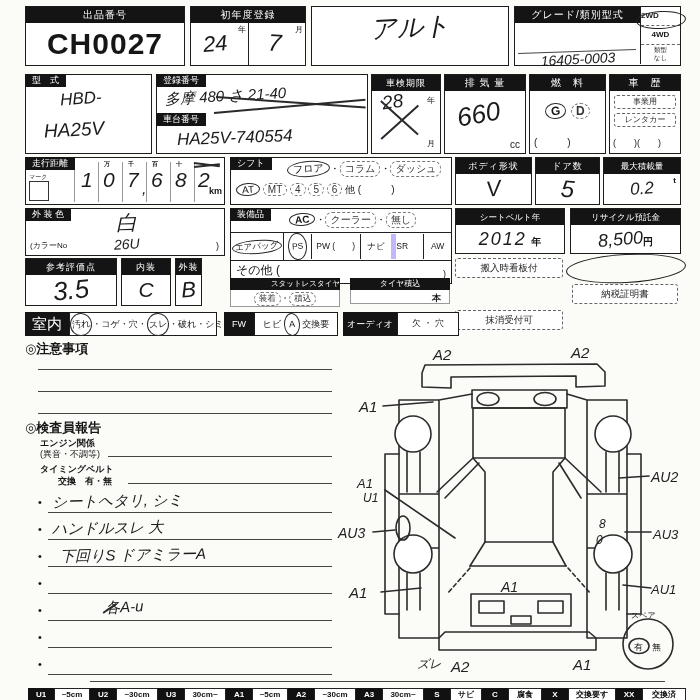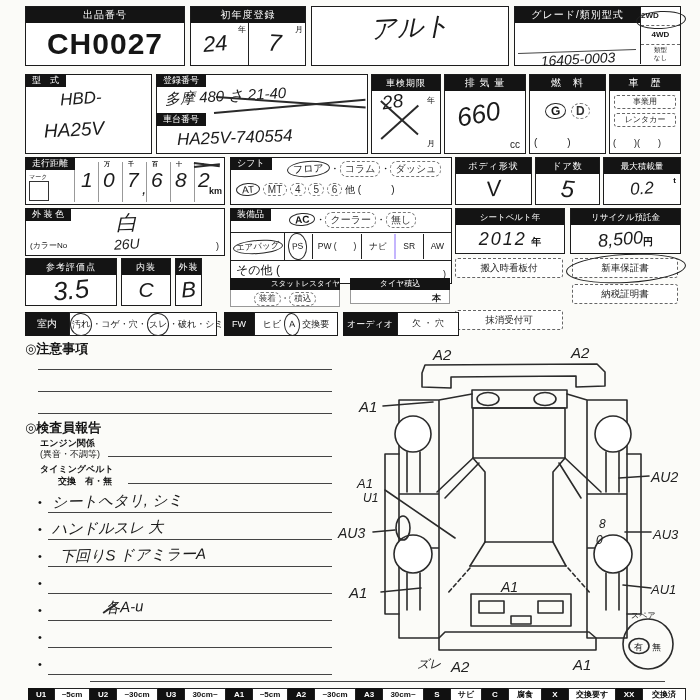--- a/index.html
+++ b/index.html
@@ -183,21 +183,21 @@
   <div class="b" style="left:230px;top:208px;width:222px;height:76px">
     <div class="tab" style="left:-1px;top:-1px">装備品</div>
     <div style="position:absolute;left:58px;top:3px;font-size:10px;white-space:nowrap">
       <span class="circ" style="font-weight:bold">AC</span><span>・</span><span class="dot">クーラー</span><span>・</span><span class="dot">無し</span>
     </div>
     <div style="position:absolute;left:0;top:23px;width:100%;height:27px;border-top:1.2px solid #222;border-bottom:1.2px solid #222;display:flex;align-items:center;font-size:8.5px">
       <div style="width:54px;text-align:center"><span class="circ" style="padding:0 2px">エアバッグ</span></div>
       <div style="width:28px;text-align:center;border-left:1px solid #222;line-height:25px"><span class="circ" style="padding:0 3px">PS</span></div>
       <div style="width:50px;text-align:center;border-left:1px solid #222;line-height:25px">PW (　　)</div>
       <div style="width:32px;text-align:center;border-left:1px solid #222;line-height:25px">ナビ</div>
-      <div style="width:28px;text-align:center;border-left:2px solid #c4b5fd;line-height:25px">SR</div>
+      <div style="width:28px;text-align:left;border-left:5px solid #c4b5fd;line-height:25px">SR</div>
       <div style="width:28px;text-align:center;border-left:1px solid #222;line-height:25px">AW</div>
     </div>
     <span style="position:absolute;left:5px;bottom:4px;font-size:12px">その他 (</span>
     <span style="position:absolute;right:5px;bottom:4px;font-size:9px">)</span>
   </div>
 
   <div class="b" style="left:455px;top:208px;width:110px;height:46px">
     <div class="hdr smallhdr">シートベルト年</div>
     <div style="text-align:center;line-height:28px"><span class="hw" style="font-size:18px;letter-spacing:2px">2012</span> <span style="font-size:10px;font-weight:bold">年</span></div>
   </div>
@@ -226,26 +226,25 @@
       <span class="dot">装着</span><span>・</span><span class="dot">積込</span>
     </div>
   </div>
 
   <div style="position:absolute;left:350px;top:278px;width:100px">
     <div style="background:#141414;color:#fff;font-size:8px;text-align:center;height:12px;line-height:12px">タイヤ積込</div>
     <div style="text-align:right;font-size:9px;font-weight:bold;padding:2px 8px 0 0;background:#fff;border:1px solid #999;border-top:none;height:14px;box-sizing:border-box">本</div>
   </div>
 
   <div class="stamp" style="left:455px;top:258px;width:108px;height:20px;line-height:18px">搬入時看板付</div>
-  <div class="stamp" style="left:572px;top:258px;width:106px;height:20px;line-height:18px">新車保証書</div>
   <div class="ell" style="left:566px;top:254px;width:118px;height:27px"></div>
   <div class="stamp" style="left:572px;top:284px;width:106px;height:20px;line-height:18px">納税証明書</div>
   <div class="stamp" style="left:455px;top:310px;width:108px;height:20px;line-height:18px">抹消受付可</div>
 
-  <div style="position:absolute;left:25px;top:312px;width:44px;height:24px;background:#141414;color:#fff;font-size:10px;text-align:center;line-height:24px">室内</div>
+  <div style="position:absolute;left:25px;top:312px;width:44px;height:24px;background:#141414;color:#fff;font-size:15px;text-align:center;line-height:24px">室内</div>
   <div class="b" style="left:69px;top:312px;width:148px;height:24px;font-size:9px;line-height:21px;text-align:center;white-space:nowrap">
     <span class="circ" style="padding:0 1px">汚れ</span><span>・コゲ・穴・</span><span class="circ" style="padding:0 1px">スレ</span><span>・破れ・シミ</span>
   </div>
   <div style="position:absolute;left:224px;top:312px;width:30px;height:24px;background:#141414;color:#fff;font-size:9px;text-align:center;line-height:24px">FW</div>
   <div class="b" style="left:254px;top:312px;width:84px;height:24px;font-size:9px;line-height:21px;text-align:center;white-space:nowrap">
     <span>ヒビ</span> <span class="circ" style="padding:0 4px">A</span> <span>交換要</span>
   </div>
   <div style="position:absolute;left:343px;top:312px;width:54px;height:24px;background:#141414;color:#fff;font-size:9px;text-align:center;line-height:24px">オーディオ</div>
   <div class="b" style="left:397px;top:312px;width:62px;height:24px;font-size:9px;line-height:21px;text-align:center">
     <span>欠</span> <span>・</span> <span>穴</span>

